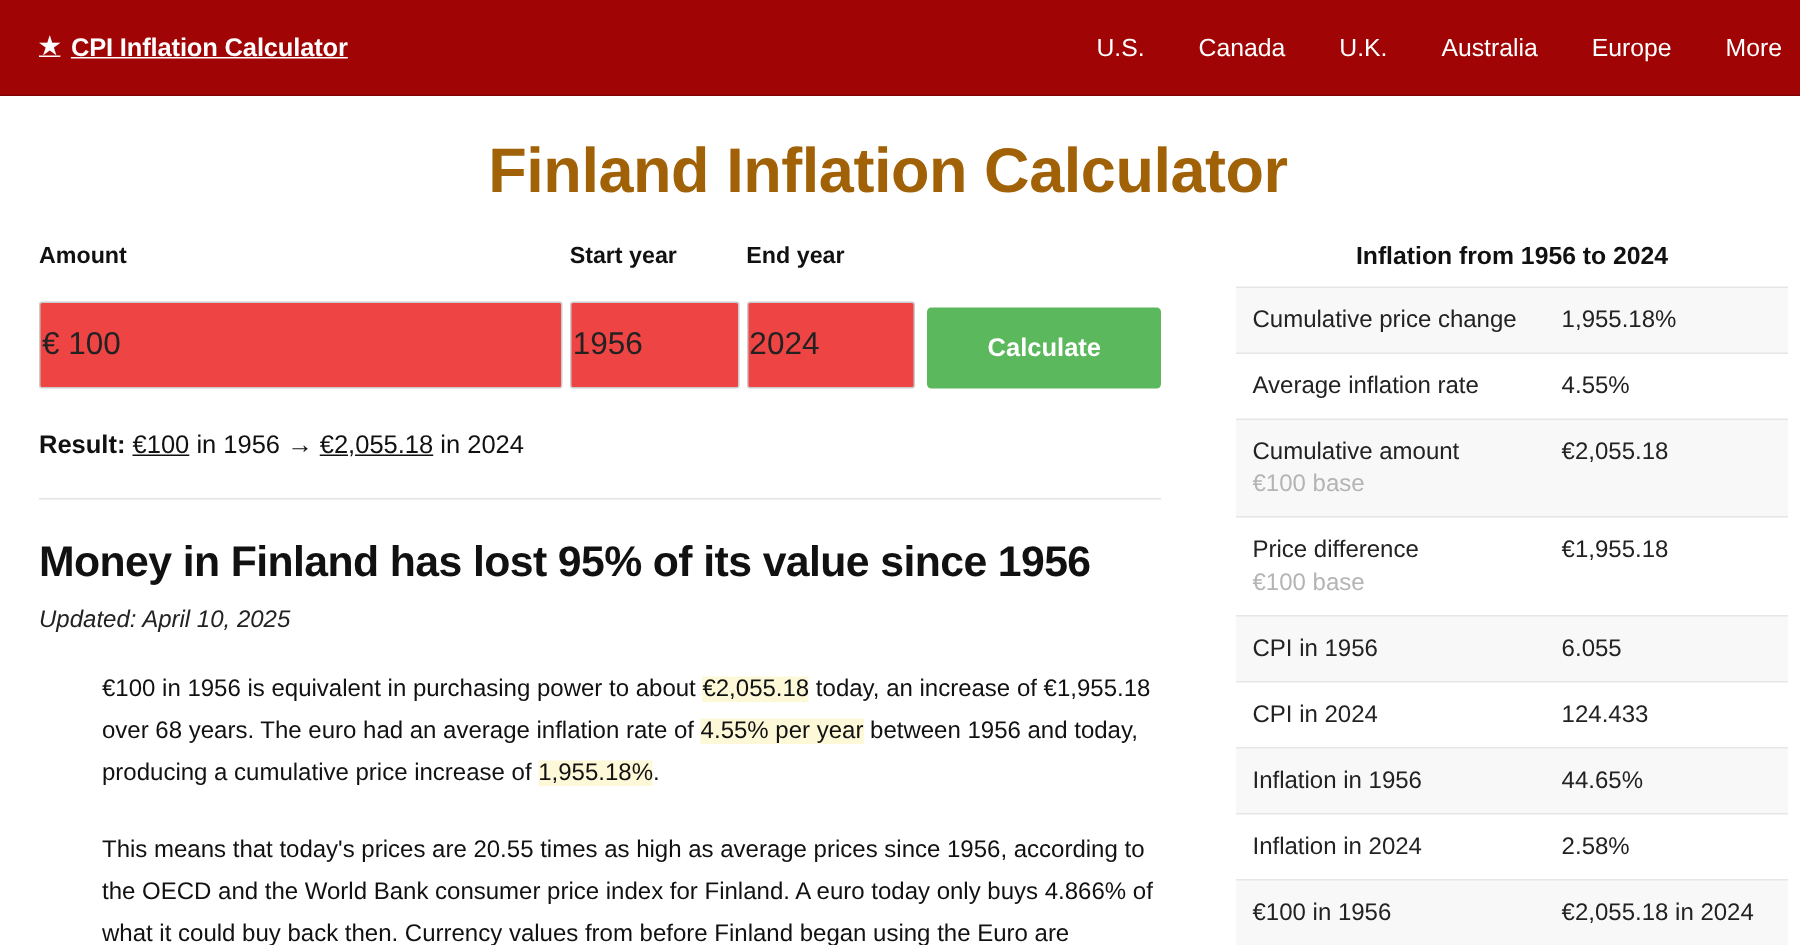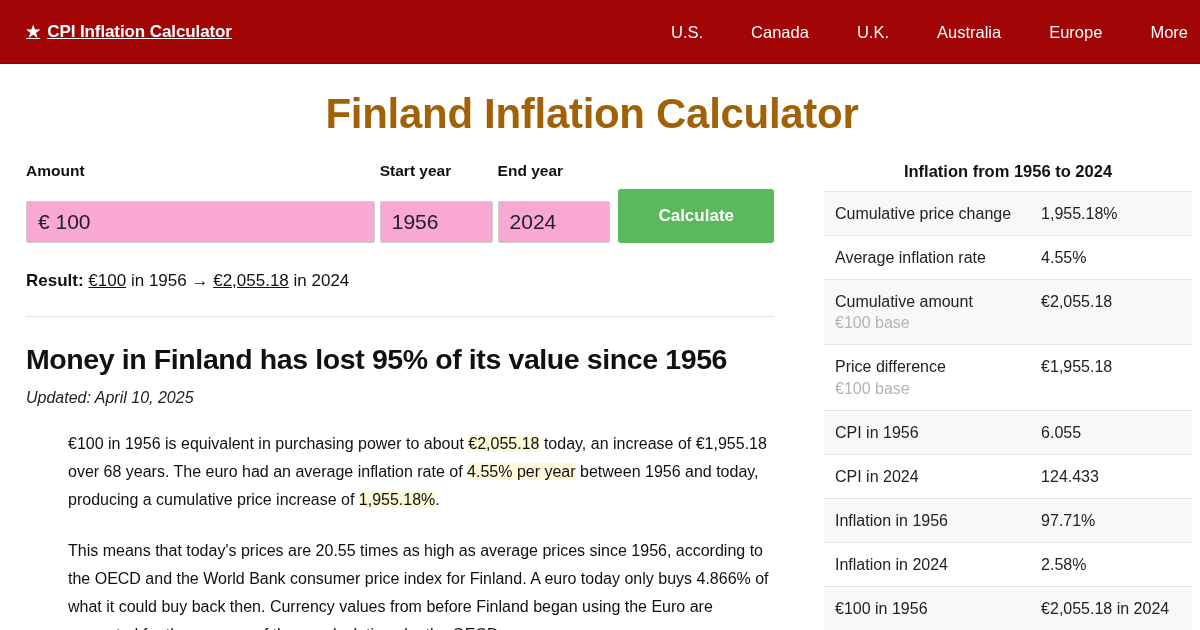--- a/index.html
+++ b/index.html
@@ -37,21 +37,21 @@
     color: #ffffff;
     font-size: 17px;
     font-weight: bold;
     white-space: nowrap;
     letter-spacing: -0.1px;
   }
   .brand-star { font-size: 16px; line-height: 1; color: #ffffff; }
   .nav-links {
     display: flex;
     align-items: center;
-    gap: 12px;
+    gap: 0px;
     padding-right: 0;
   }
   .nav-links a {
     color: #ffffff;
     text-decoration: none;
     font-size: 16.5px;
     padding: 0 18px;
     white-space: nowrap;
   }
   .nav-links a:last-child { padding-right: 12px; }
@@ -95,26 +95,26 @@
     font-size: 15.5px;
     font-weight: bold;
     color: #111111;
     margin-bottom: 20px;
     line-height: 1.2;
   }
   .field input {
     font-family: "Liberation Sans", sans-serif;
     font-size: 21px;
     color: #222222;
-    padding: 9px 11px;
+    padding: 9px 1px;
     border: 1px solid #cccccc;
     border-radius: 2px;
-    background: #f9a8d4;
+    background: #ef4444;
     outline: none;
-    height: 42px;
+    height: 58px;
     width: 100%;
   }
   .calc-btn {
     margin-left: 8px;
     background: #5cb85c;
     color: #ffffff;
     border: none;
     border-radius: 3px;
     font-family: "Liberation Sans", sans-serif;
     font-size: 17px;
@@ -297,21 +297,21 @@
           <tr>
             <td class="key">
               <span>CPI in 2024</span>
             </td>
             <td class="val">124.433</td>
           </tr>
           <tr class="alt">
             <td class="key">
               <span>Inflation in 1956</span>
             </td>
-            <td class="val">97.71%</td>
+            <td class="val">44.65%</td>
           </tr>
           <tr>
             <td class="key">
               <span>Inflation in 2024</span>
             </td>
             <td class="val">2.58%</td>
           </tr>
           <tr class="alt">
             <td class="key">
               <span>€100 in 1956</span>

